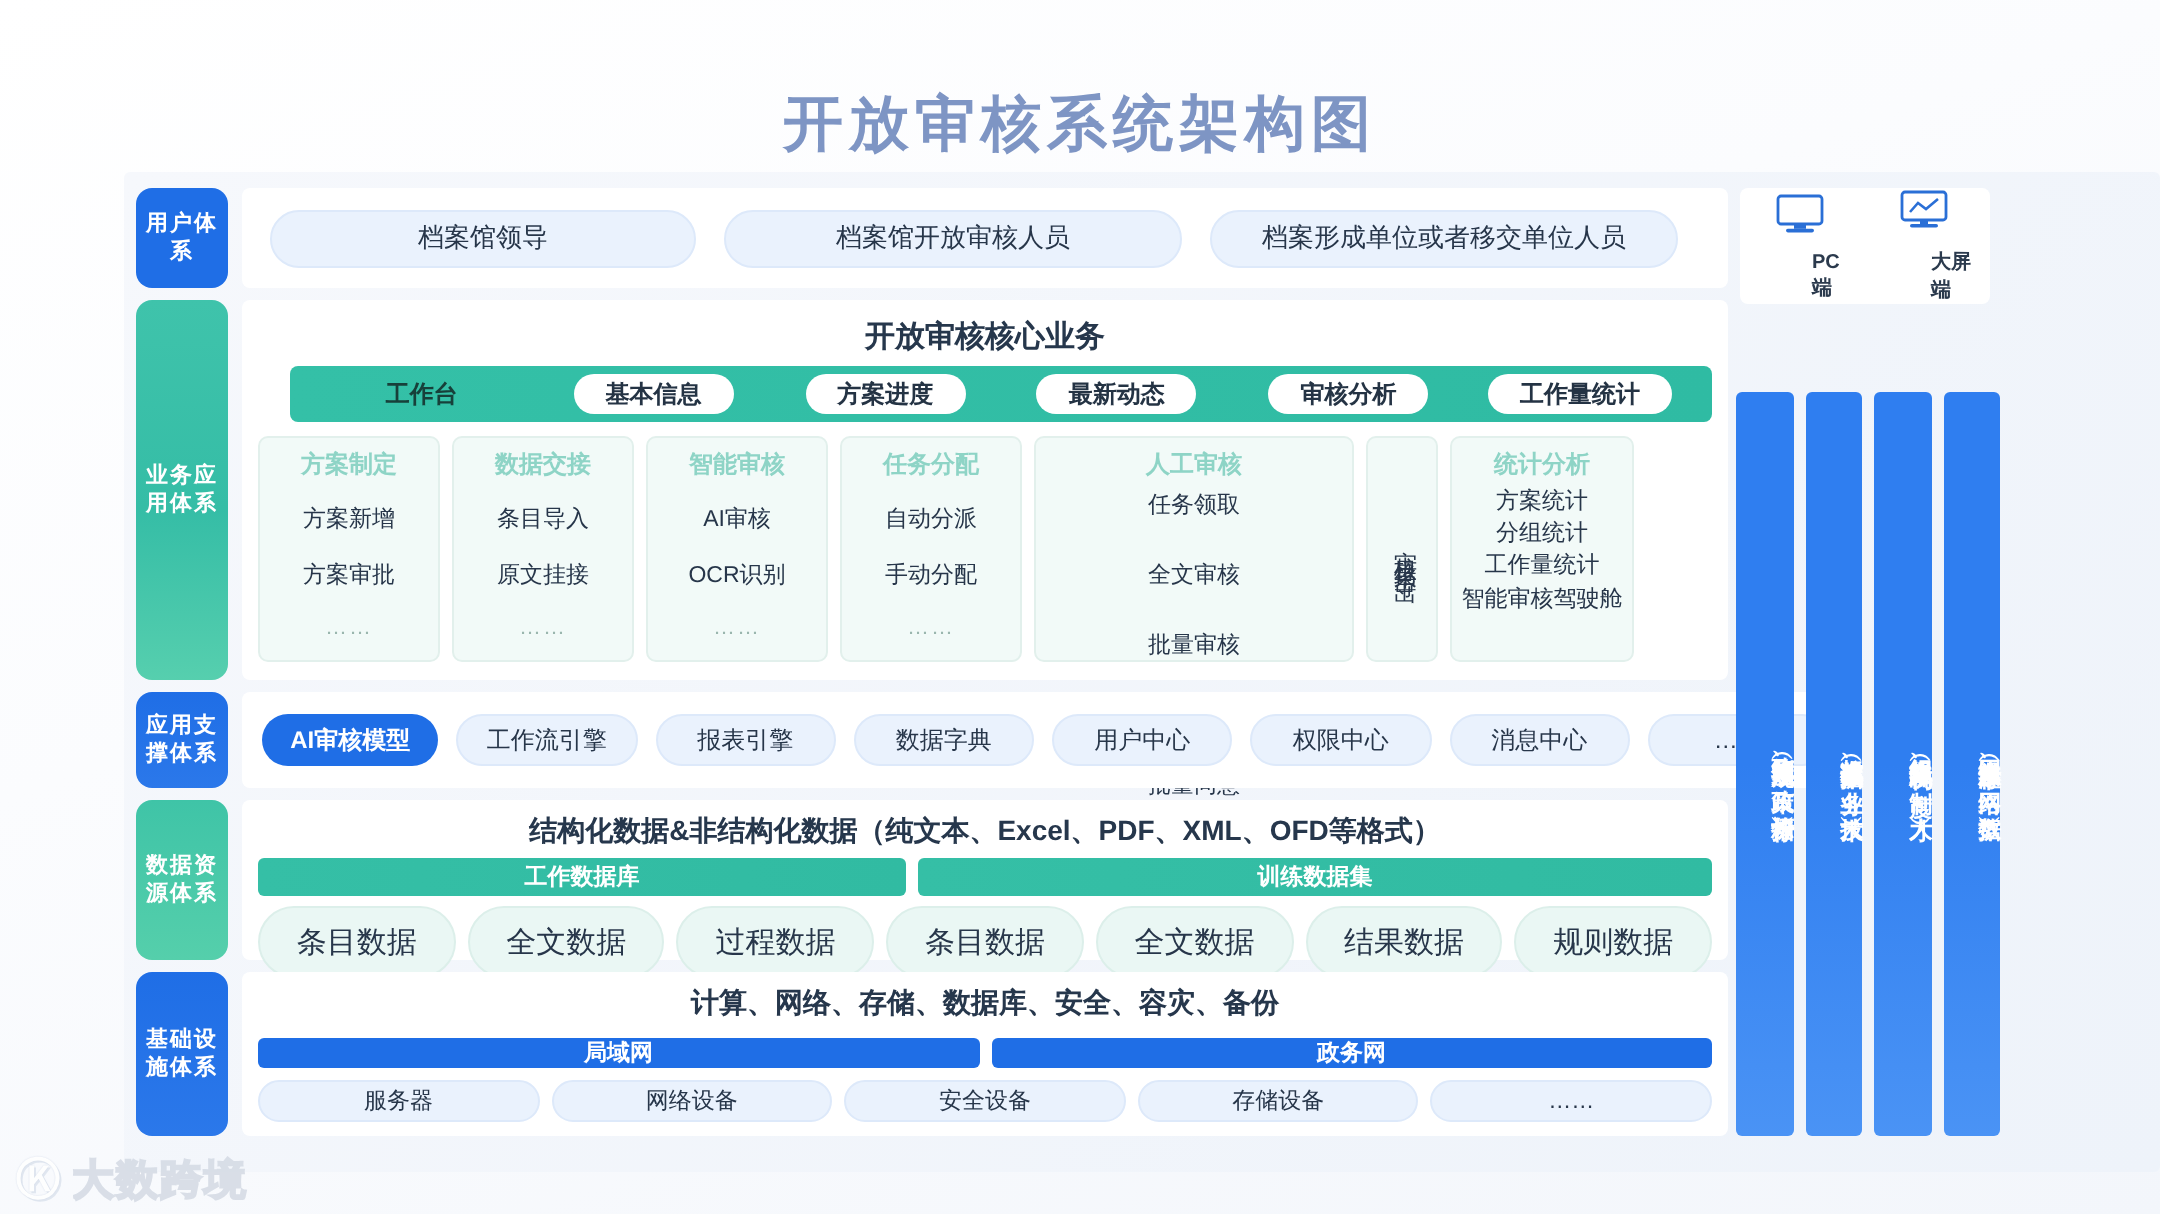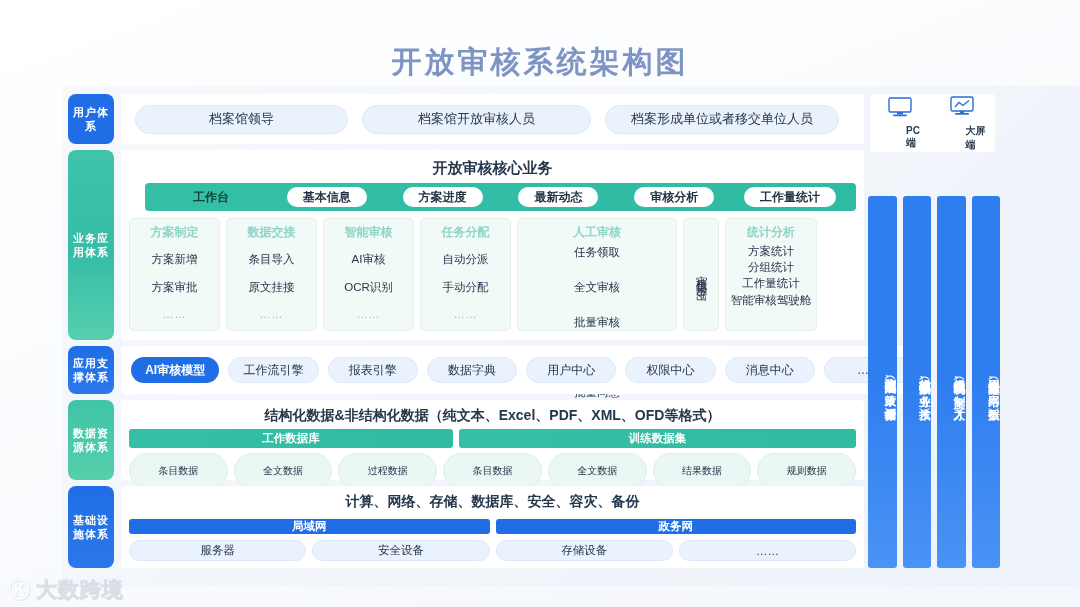--- a/index.html
+++ b/index.html
@@ -207,21 +207,21 @@
   .db-bars { display:flex; gap: 6px; height: 19px; }
   .db-bar {
     background: linear-gradient(90deg,#35bfa6 0%,#31bba2 100%);
     border-radius: 3px;
     display:flex; align-items:center; justify-content:center;
     color:#ffffff; font-size: 11.5px; font-weight: 700;
   }
   .db-bar.work { flex: 0 0 324px; }
   .db-bar.train { flex: 1 1 auto; }
   .db-pills { display:flex; gap: 6px; margin-top: 5px; height: 20px; }
-  .db-pills .pill { flex: 1 1 0; height: 36px; font-size: 10px; }
+  .db-pills .pill { flex: 1 1 0; height: 36px; font-size: 15px; }
 
   
   #infra-layer { left: 6px; top: 400px; width: 796px; height: 82px; }
   #infra-panel { padding: 5px 8px 6px 8px; display:flex; flex-direction:column; }
   .infra-head {
     text-align:center; font-size: 14px; font-weight: 700; color:#26374c;
     padding: 2px 0 4px 0;
   }
   .net-bars { display:flex; gap: 6px; height: 19px; align-items: flex-end; }
   .net-bar {
@@ -462,20 +462,21 @@
     <div class="layer" id="infra-layer">
       <div class="side-label side-bluedk">基础设施体系</div>
       <div class="panel" id="infra-panel">
         <div class="infra-head">计算、网络、存储、数据库、安全、容灾、备份</div>
         <div class="net-bars">
           <div class="net-bar">局域网</div>
           <div class="net-bar">政务网</div>
         </div>
         <div class="infra-pills">
           <div class="pill pill-lightblue">服务器</div>
+          <div class="pill pill-lightblue">网络设备</div>
           <div class="pill pill-lightblue">安全设备</div>
           <div class="pill pill-lightblue">存储设备</div>
           <div class="pill pill-lightblue">……</div>
         </div>
       </div>
     </div>
 
     <div id="right-cols">
       <div class="vcol">政策制度体系（法规、政策、评价指标）</div>
       <div class="vcol">标准规范体系（数据、业务、技术）</div>

